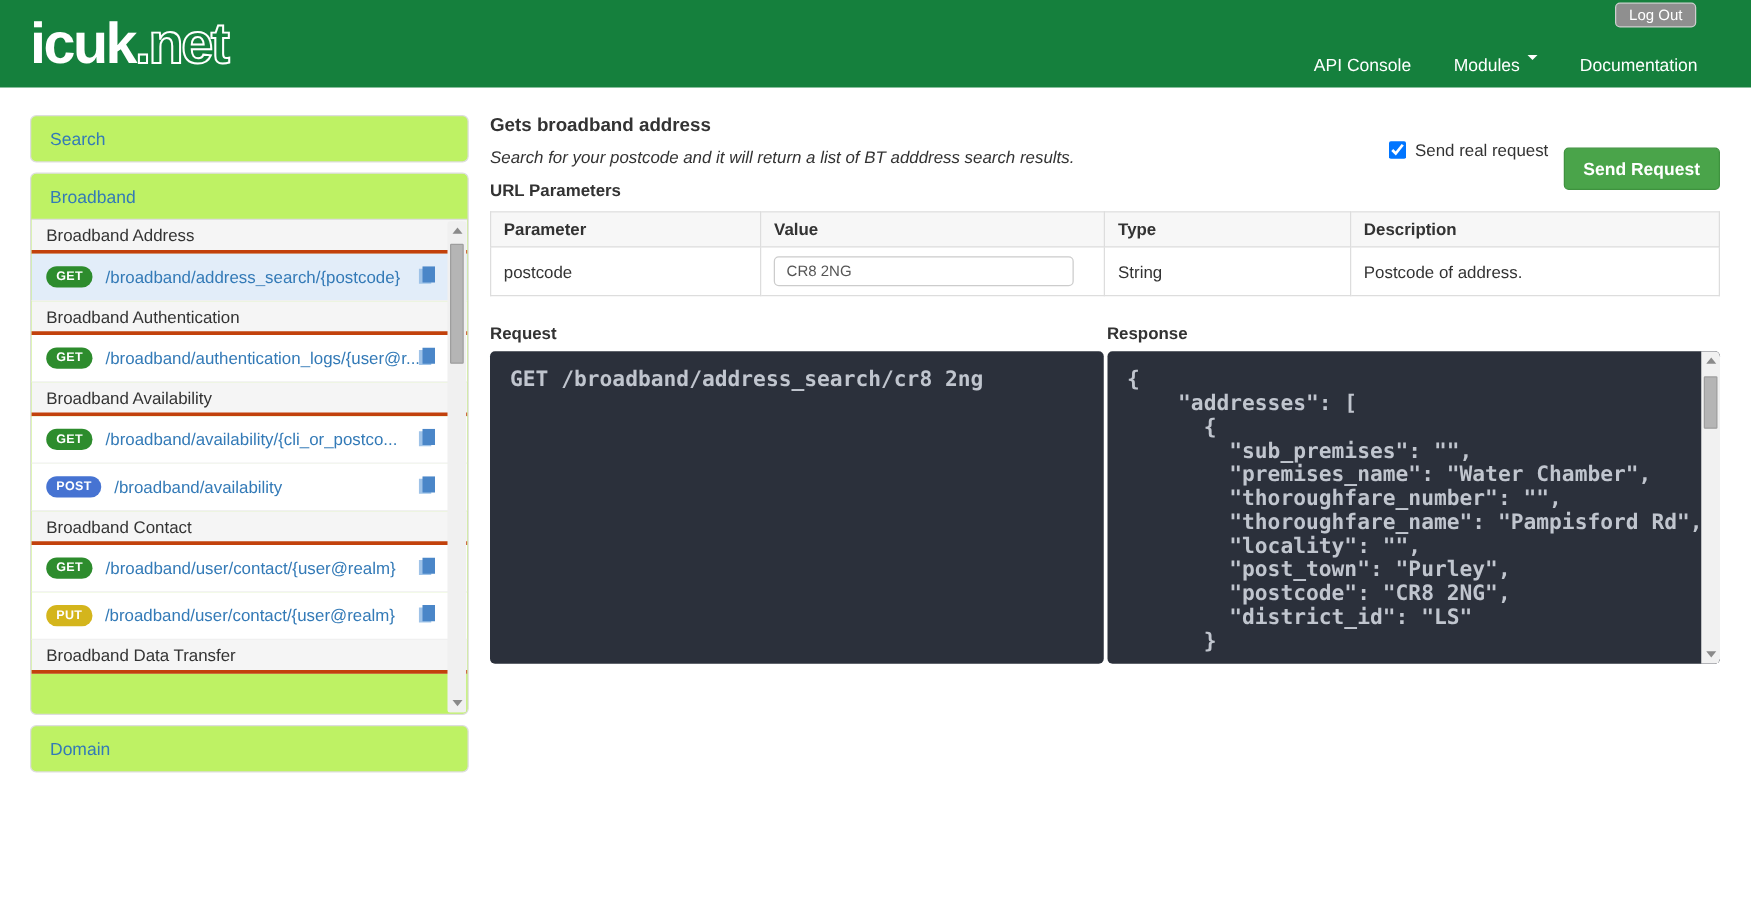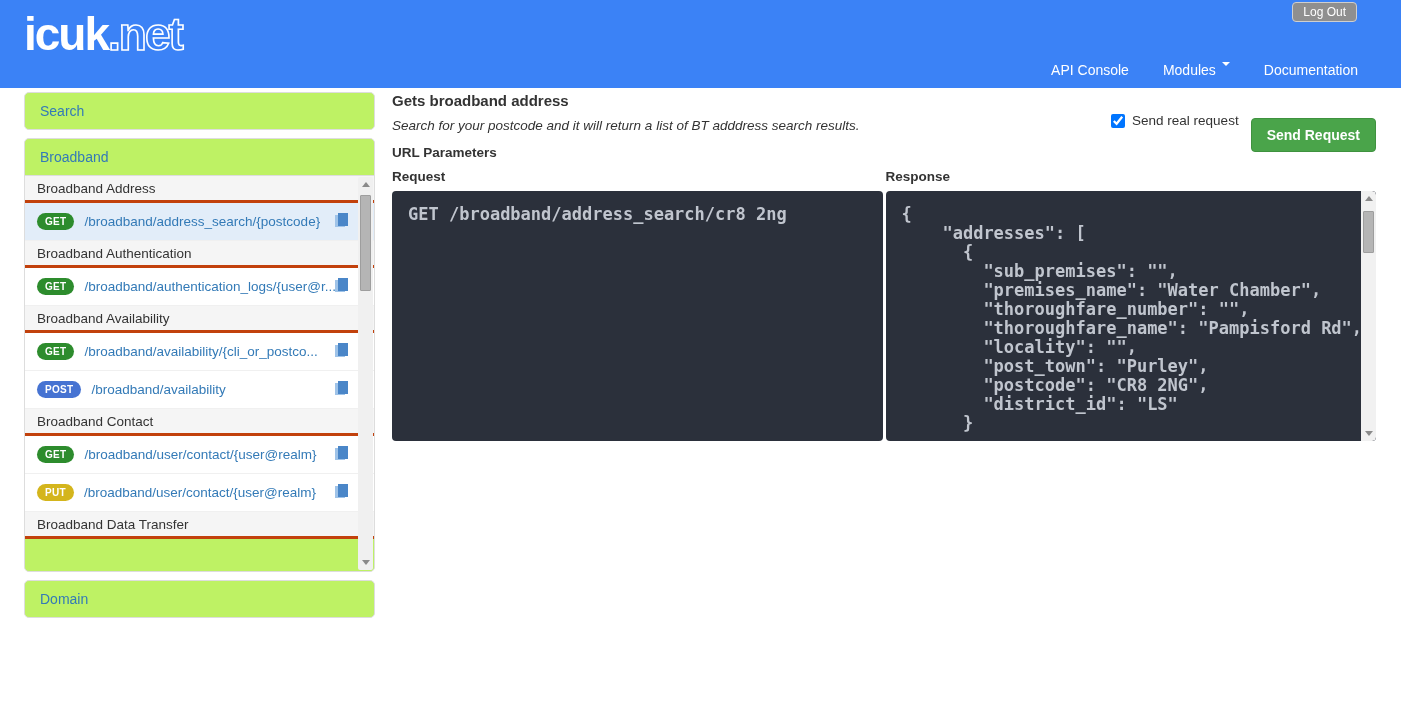--- a/index.html
+++ b/index.html
@@ -1,20 +1,20 @@
 <!DOCTYPE html>
 <html><head>
 <meta charset="utf-8">
 <style>
   * { margin:0; padding:0; box-sizing:border-box; }
   html,body { width:1401px; height:723px; overflow:hidden; background:#fff;
     font-family:"Liberation Sans", sans-serif; color:#333; }
 
   
-  .header { position:relative; height:88px; background:#3b82f6; }
+  .header { position:relative; height:70px; background:#15803d; }
   .logo { position:absolute; left:24px; top:4px; font-weight:900; font-size:46px;
     letter-spacing:-2px; line-height:60px; color:#fff; }
   .logo .solid { color:#fff; }
   .logo .outline { color:transparent; -webkit-text-stroke:1.6px #fff; }
   .logout-btn { position:absolute; top:2px; right:44px; background:#8f8f8f;
     border:1px solid #cfcfcf; border-radius:4px; color:#fff; font-size:12px;
     padding:2px 10px; cursor:pointer; }
   .top-nav { position:absolute; right:43px; bottom:10px; display:flex; gap:34px;
     font-size:14px; color:#fff; }
   .top-nav .nav-item { display:flex; align-items:flex-start; gap:6px; cursor:pointer; }
@@ -55,21 +55,21 @@
     border:1px solid #9e9e9e; border-radius:1px; }
   .ep-list .sb-thumb { top:18px; height:96px; }
 
   
   .main { position:absolute; left:392px; top:92px; width:984px; }
   .page-title { font-size:15px; font-weight:bold; color:#333; margin-bottom:9px; }
   .page-desc { font-size:13.5px; color:#333; margin-bottom:12px;font-style:italic; }
   .section-heading { font-size:13.5px; font-weight:bold; margin-bottom:9px; }
 
   .controls { position:absolute; top:-3px; right:0; display:flex; align-items:center; gap:12px; }
-  .chk-row { display:flex; align-items:flex-end; gap:7px; font-size:13.5px; }
+  .chk-row { display:flex; align-items:flex-start; gap:7px; font-size:13.5px; }
   .chk-row input { width:14px; height:14px; cursor:pointer; }
   .send-btn { background:#4aa44a; border:1px solid #3f923f; border-radius:4px; color:#fff;
     font-size:14px; font-weight:bold; padding:8px 15px; cursor:pointer;margin-top:29px; }
 
   table.params { width:100%; border-collapse:collapse; border:1px solid #ddd; margin-bottom:22px; }
   table.params th { background:#f7f7f7; text-align:left; font-size:13.5px; font-weight:bold;
     padding:6px 10px; border:1px solid #ddd; }
   table.params td { font-size:13.5px; padding:7px 10px; border:1px solid #ddd; background:#fff; }
   .col-param { width:22%; } .col-value { width:28%; } .col-type { width:20%; } .col-desc { width:30%; }
   .value-input { width:240px; padding:4px 9px; font-size:12px; color:#555;
@@ -212,20 +212,40 @@
       <input type="checkbox" checked="" style="">
       <span>Send real request</span>
     </label>
     <button class="send-btn">Send Request</button>
   </div>
 
   <div class="page-title">Gets broadband address</div>
   <div class="page-desc">Search for your postcode and it will return a list of BT adddress search results.</div>
   <div class="section-heading">URL Parameters</div>
 
+  <table class="params">
+    <thead>
+      <tr>
+        <th class="col-param">Parameter</th>
+        <th class="col-value">Value</th>
+        <th class="col-type">Type</th>
+        <th class="col-desc">Description</th>
+      </tr>
+    </thead>
+    <tbody>
+      <tr>
+        <td>postcode</td>
+        <td>
+          <input class="value-input" type="text" value="CR8 2NG" style="">
+        </td>
+        <td>String</td>
+        <td>Postcode of address.</td>
+      </tr>
+    </tbody>
+  </table>
 
   <div class="panels">
     <div class="panel-col">
       <div class="panel-label">Request</div>
       <div class="code-panel">
         <div class="code-line"><span>GET</span><span> /broadband/address_search/cr8 2ng</span></div>
       </div>
     </div>
     <div class="panel-col">
       <div class="panel-label">Response</div>

